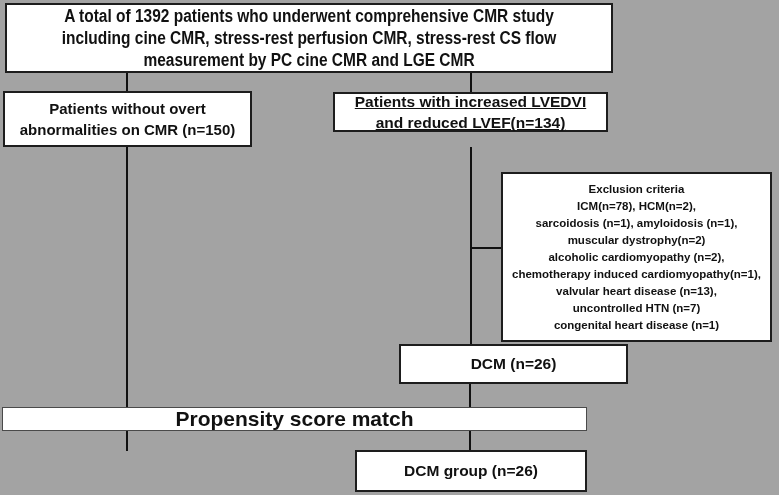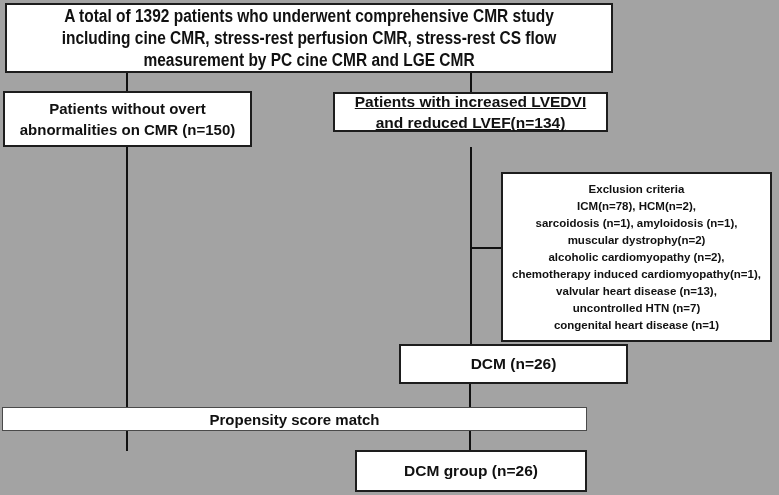--- a/index.html
+++ b/index.html
@@ -55,21 +55,21 @@
     border-width: 2px;
     margin-top: 12px;
   }
   .box-dcm {
     left: 355px; top: 344px; width: 229px; height: 40px;
     font-size: 15.5px;
     margin-left: 44px;
   }
   .box-propensity {
     left: 2px; top: 407px; width: 585px; height: 24px;
-    font-size: 15px;
+    font-size: 21px;
     border: 1.5px solid #4a4a4a;
   }
   .box-control {
     left: 3px; top: 451px; width: 249px; height: 41px;
     font-size: 15.5px;
   }
   .box-dcm-group {
     left: 355px; top: 450px; width: 232px; height: 42px;
     font-size: 15.5px;
   }

